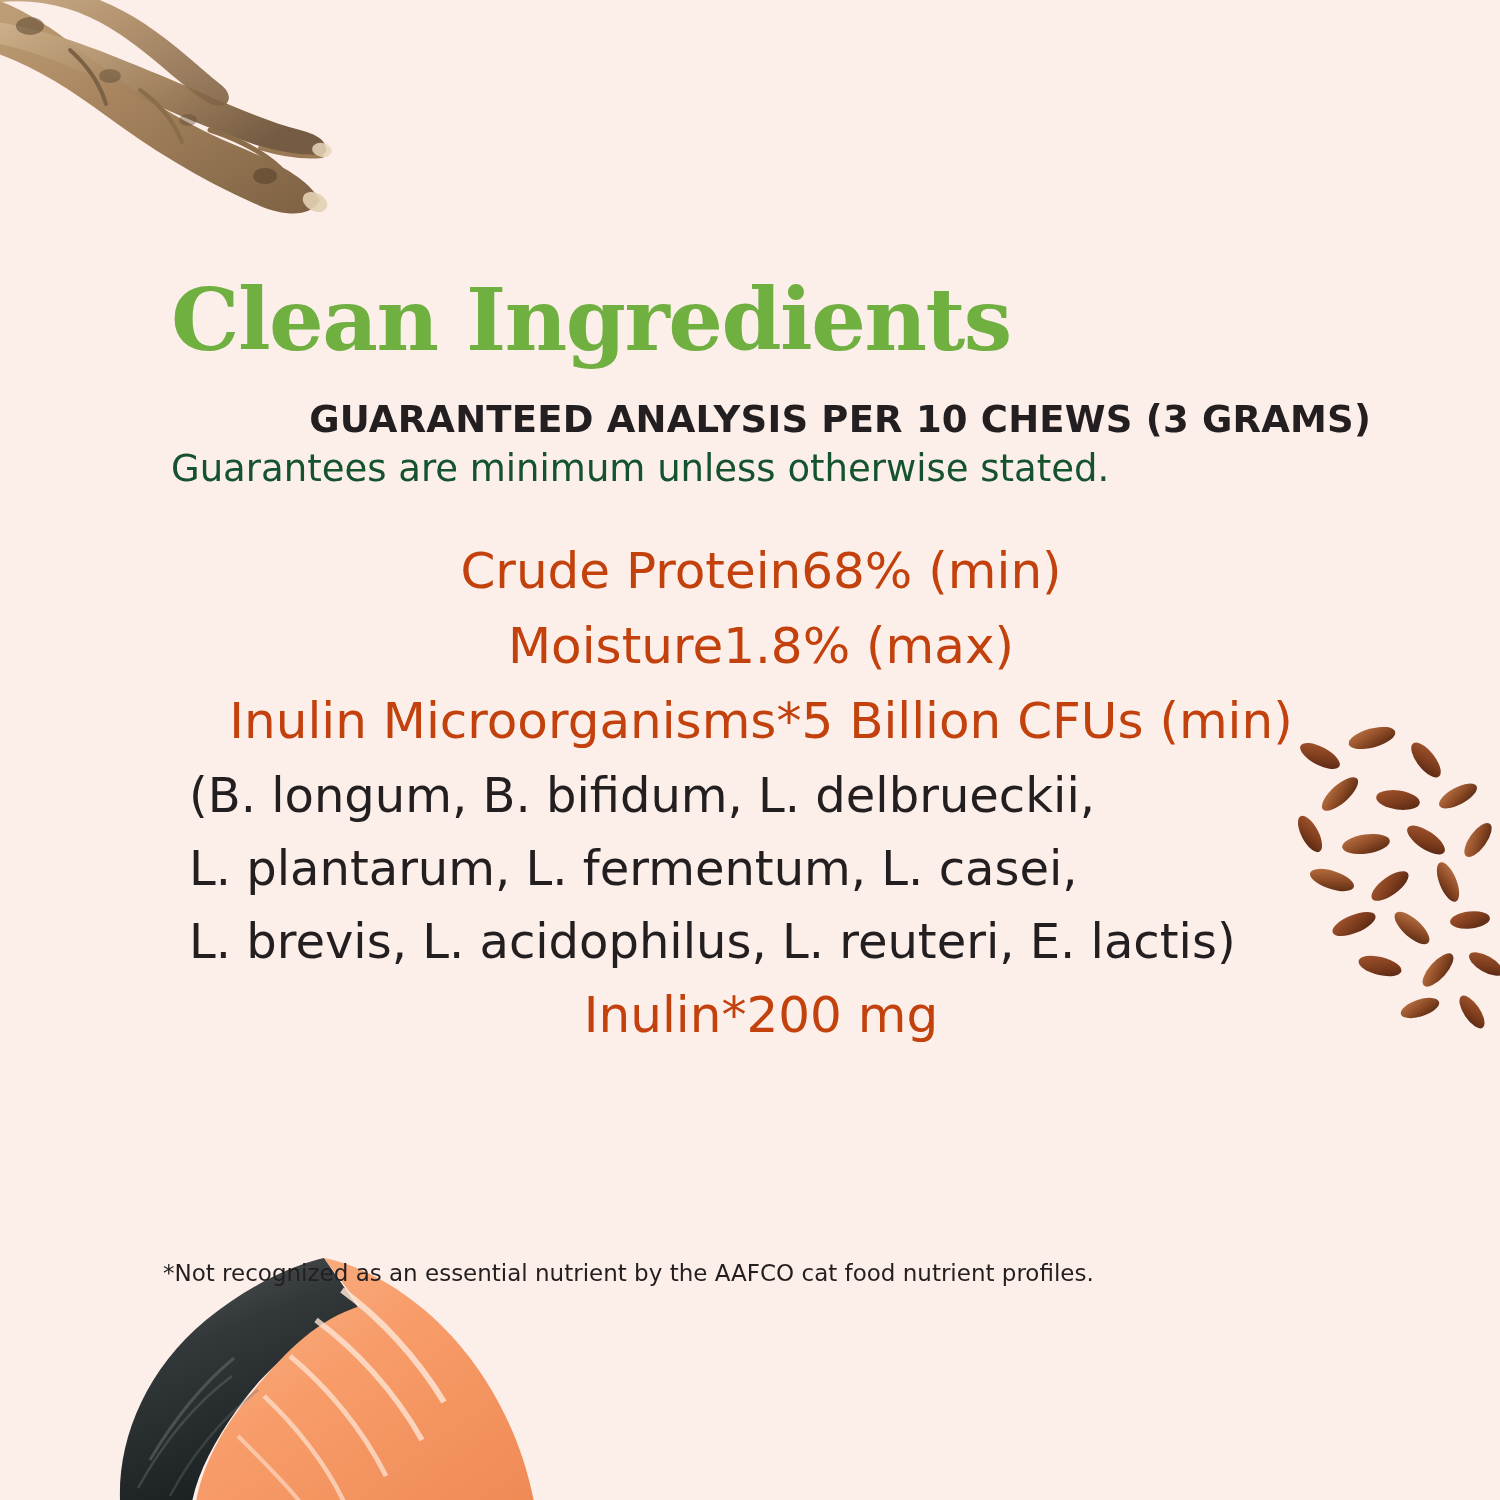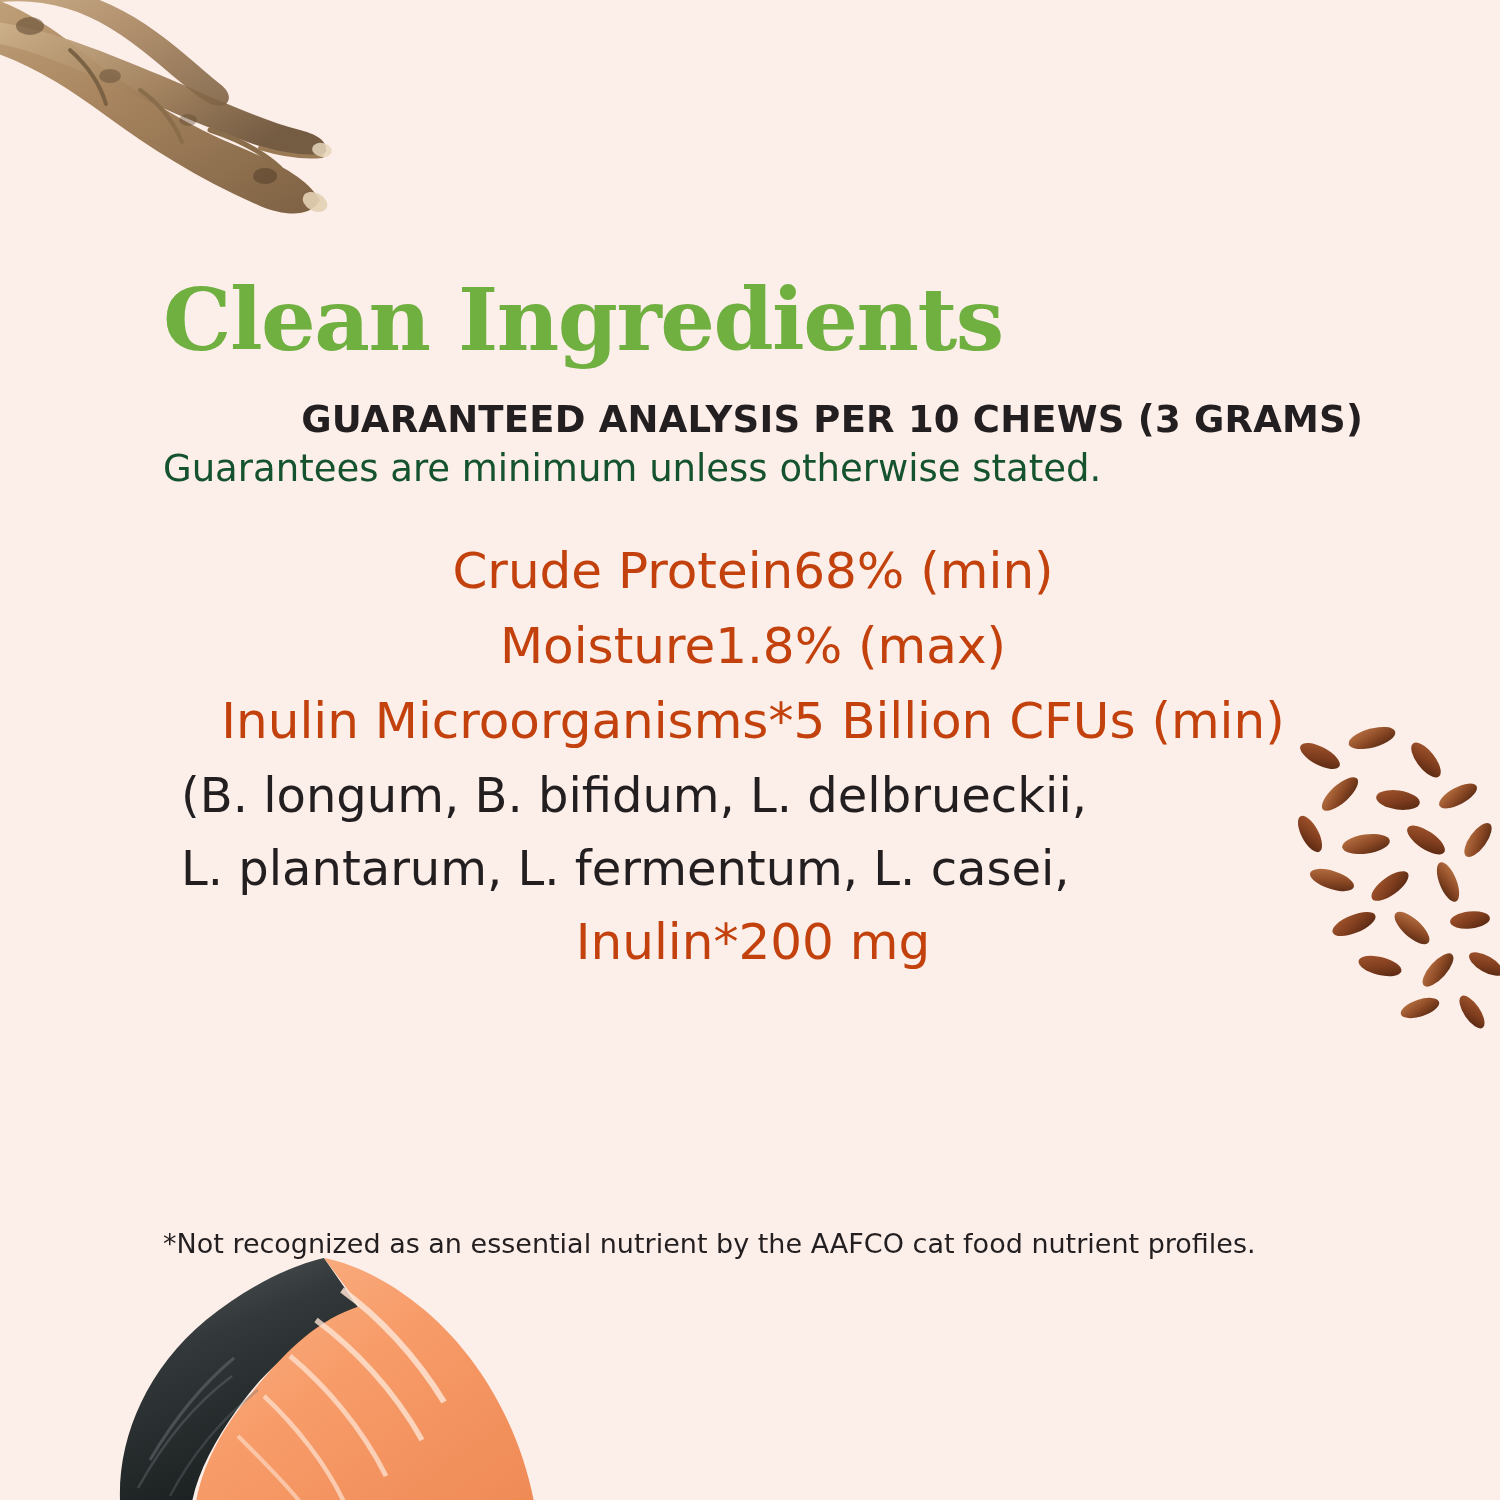--- a/index.html
+++ b/index.html
@@ -49,21 +49,21 @@
   .salmon-wrap {
     bottom: -10px;
     left: 110px;
     width: 470px;
     height: 260px;
   }
 
   
   .content {
     position: absolute;
-    left: 163px;
+    left: 171px;
     top: 276px;
     width: 1200px;
   }
 
   .title {
     font-family: "DejaVu Serif", serif;
     font-weight: bold;
     font-size: 86px;
     line-height: 1.02;
     color: #6fb041;
@@ -117,23 +117,23 @@
     font-size: 48px;
     color: #231f20;
     line-height: 1.52;
     padding-left: 18px;
     white-space: nowrap;
   }
 
   .footnote {
     position: absolute;
     left: 163px;
-    top: 1228px;
-    font-family: "DejaVu Sans", sans-serif;
-    font-size: 27px;
+    top: 1260px;
+    font-family: "DejaVu Sans", sans-serif;
+    font-size: 23px;
     color: #231f20;
     white-space: nowrap;
   }
 </style>
 </head>
 <body>
 
 <div class="page">
 
   <div class="decor root-wrap">
@@ -312,20 +312,21 @@
         <span class="value">1.8% (max)</span>
       </div>
 
       <div class="row">
         <span class="label">Inulin Microorganisms*</span>
         <span class="value">5 Billion CFUs (min)</span>
       </div>
 
       <div class="strain-line">(B. longum, B. bifidum, L. delbrueckii,</div>
       <div class="strain-line">L. plantarum, L. fermentum, L. casei,</div>
+      <div class="strain-line">L. brevis, L. acidophilus, L. reuteri, E. lactis)</div>
 
       <div class="row">
         <span class="label">Inulin*</span>
         <span class="value">200 mg</span>
       </div>
 
     </div>
   </div>
 
   <div class="footnote">*Not recognized as an essential nutrient by the AAFCO cat food nutrient profiles.</div>

